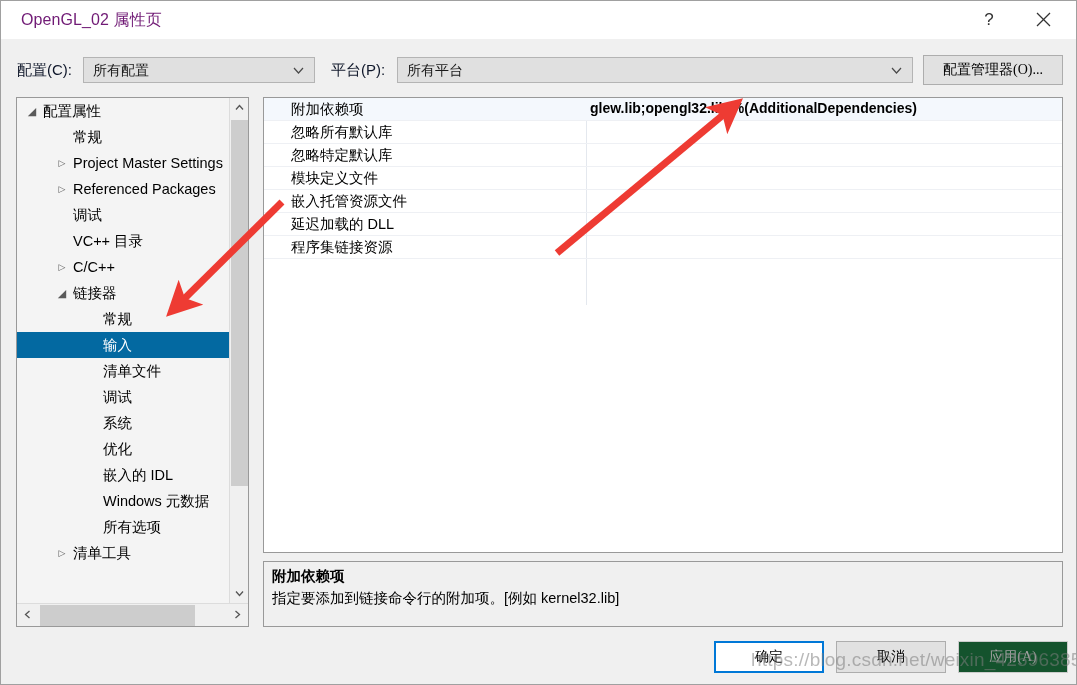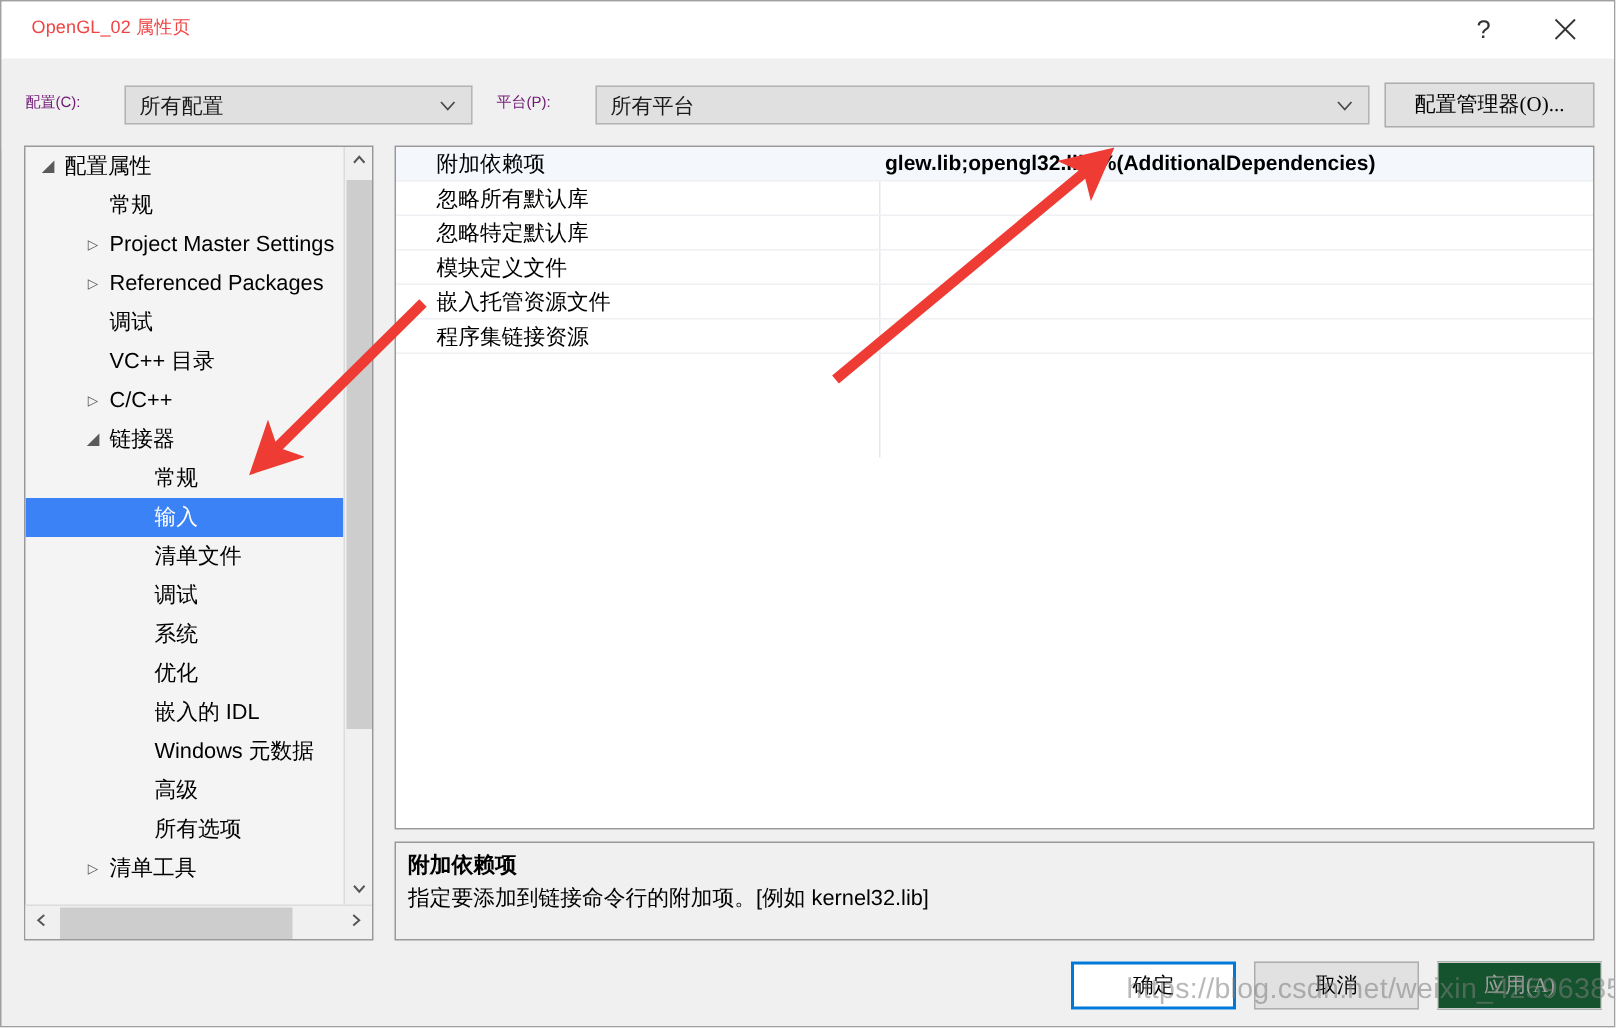--- a/index.html
+++ b/index.html
@@ -27,22 +27,22 @@
     left: 0; top: 0;
     width: 1077px;
     height: 38px;
     background: #ffffff;
     border-bottom: 1px solid #ffffff;
   }
   .title-text {
     position: absolute;
     left: 20px;
     top: 9px;
-    font-size: 12px;
-    color: #ef4444;
+    font-size: 16px;
+    color: #701a75;
     letter-spacing: 0.1px;
     white-space: nowrap;
   }
   .tb-btn {
     position: absolute;
     top: 0;
     width: 46px;
     height: 37px;
     display: flex;
     align-items: center;
@@ -58,22 +58,22 @@
   
   .cfg-row {
     position: absolute;
     left: 0; top: 38px;
     width: 1077px;
     height: 60px;
     background: #f0f0f0;
   }
   .lbl {
     position: absolute;
-    font-size: 10px;
-    color: #701a75;
+    font-size: 15px;
+    color: #0f172a;
     white-space: nowrap;
   }
   .lbl-cfg  { left: 16px;  top: 22px; }
   .lbl-plat { left: 330px; top: 22px; }
 
   .combo {
     position: absolute;
     height: 26px;
     background: #e0e0e0;
     border: 1px solid #b4b4b4;
@@ -151,21 +151,21 @@
   .tree-item .exp {
     position: absolute;
     top: 0;
     width: 14px;
     text-align: center;
     font-size: 9px;
     color: #5a5a5a;
     line-height: 26px;
   }
   .tree-item.sel {
-    background: #3b82f6;
+    background: #0369a1;
     color: #ffffff;
     width: 212px;
   }
   .tree-item.sel .txt { color: #ffffff; }
 
   
   .lv0 .exp { left: 8px; }
   .lv0 .txt { left: 26px; }
   .lv1 .exp { left: 38px; }
   .lv1 .txt { left: 56px; }
@@ -436,23 +436,20 @@
           <span class="txt">系统</span>
         </div>
         <div class="tree-item lv2">
           <span class="txt">优化</span>
         </div>
         <div class="tree-item lv2">
           <span class="txt">嵌入的 IDL</span>
         </div>
         <div class="tree-item lv2">
           <span class="txt">Windows 元数据</span>
-        </div>
-        <div class="tree-item lv2">
-          <span class="txt">高级</span>
         </div>
         <div class="tree-item lv2">
           <span class="txt">所有选项</span>
         </div>
         <div class="tree-item lv1">
           <span class="exp">▷</span>
           <span class="txt">清单工具</span>
         </div>
       </div>
 
@@ -510,20 +507,24 @@
         </div>
         <div class="grid-row">
           <span class="pname">模块定义文件</span>
           <span class="pval"></span>
         </div>
         <div class="grid-row">
           <span class="pname">嵌入托管资源文件</span>
           <span class="pval"></span>
         </div>
         <div class="grid-row">
+          <span class="pname">延迟加载的 DLL</span>
+          <span class="pval"></span>
+        </div>
+        <div class="grid-row">
           <span class="pname">程序集链接资源</span>
           <span class="pval"></span>
         </div>
       </div>
   </div>
 
   <div class="desc-panel">
     <div class="desc-title">附加依赖项</div>
     <div class="desc-body">指定要添加到链接命令行的附加项。[例如 kernel32.lib]</div>
   </div>

